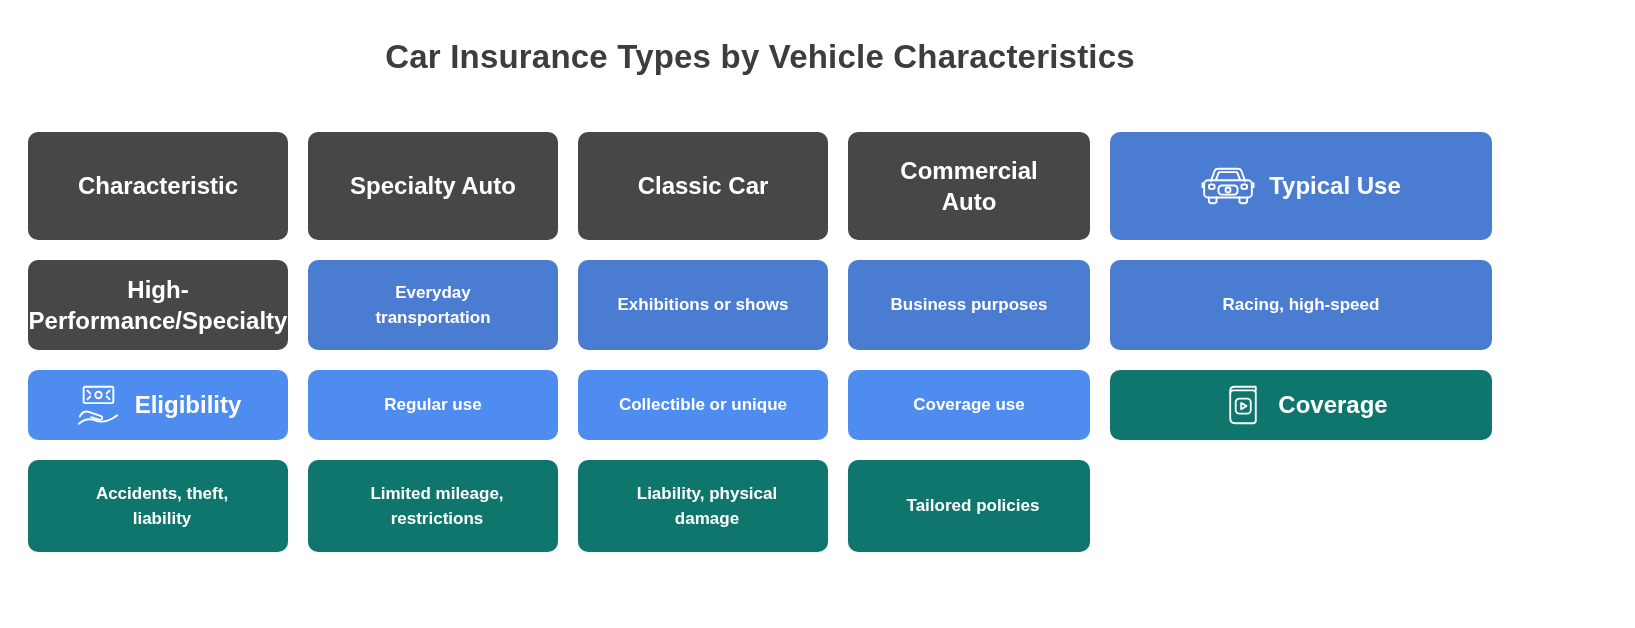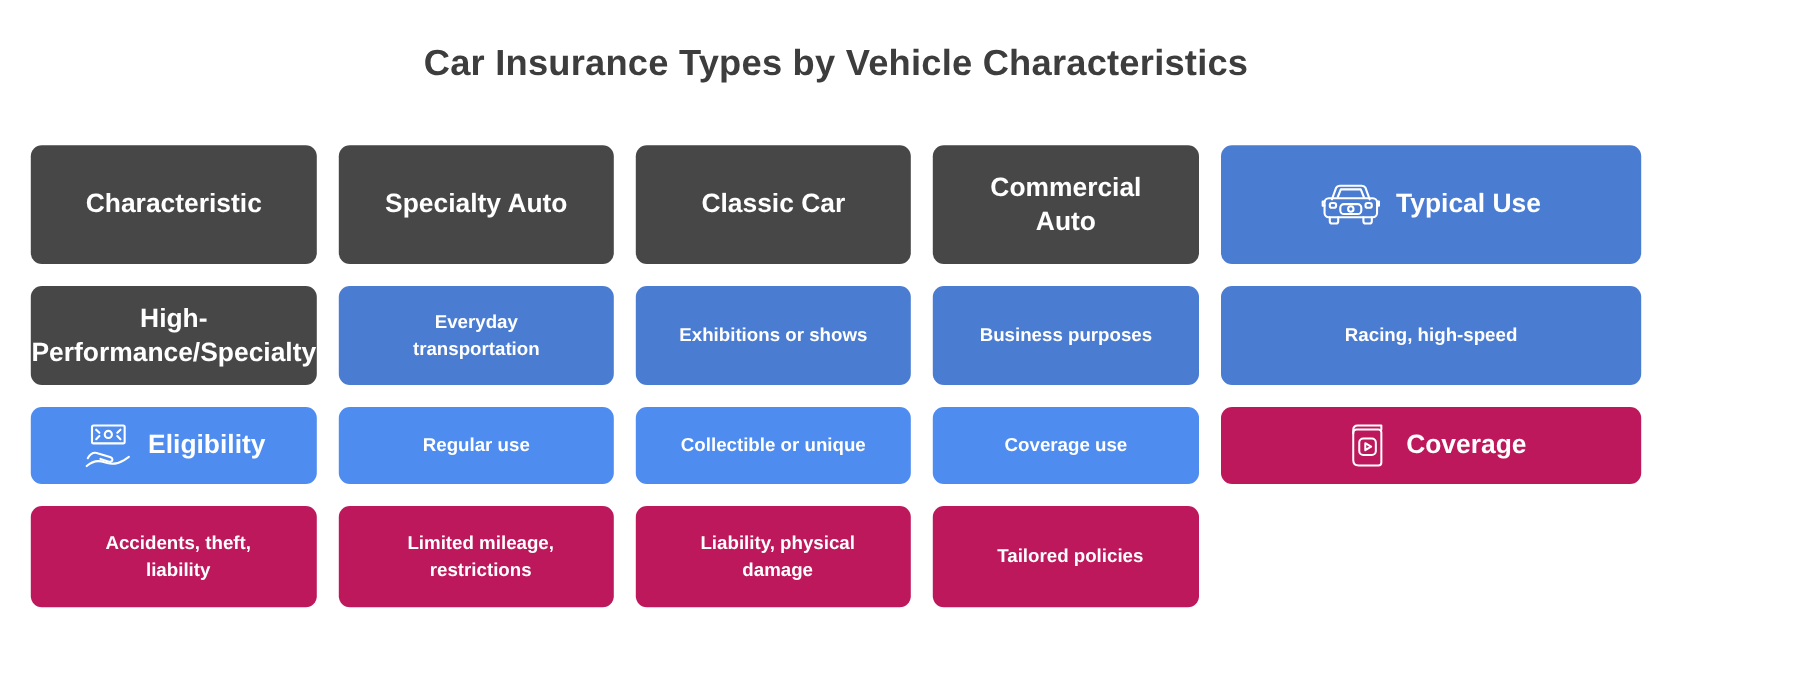--- a/index.html
+++ b/index.html
@@ -54,21 +54,21 @@
     font-weight: bold;
     gap: 14px;
   }
   .cell.data {
     font-size: 17px;
     font-weight: bold;
     line-height: 1.5;
   }
   .r1 { background: #4a7cd2; }
   .r2 { background: #4e8cf0; text-align: right; }
-  .r3 { background: #be185d; padding-left: 20px; }
+  .r3 { background: #0f766e; padding-left: 20px; }
   .icon { display: inline-flex; align-items: center; justify-content: center; flex: 0 0 auto; }
 </style>
 </head>
 <body>
 
 <div class="page">
 
   <h1 class="title">Car Insurance Types by Vehicle Characteristics</h1>
 
   <div class="grid">

